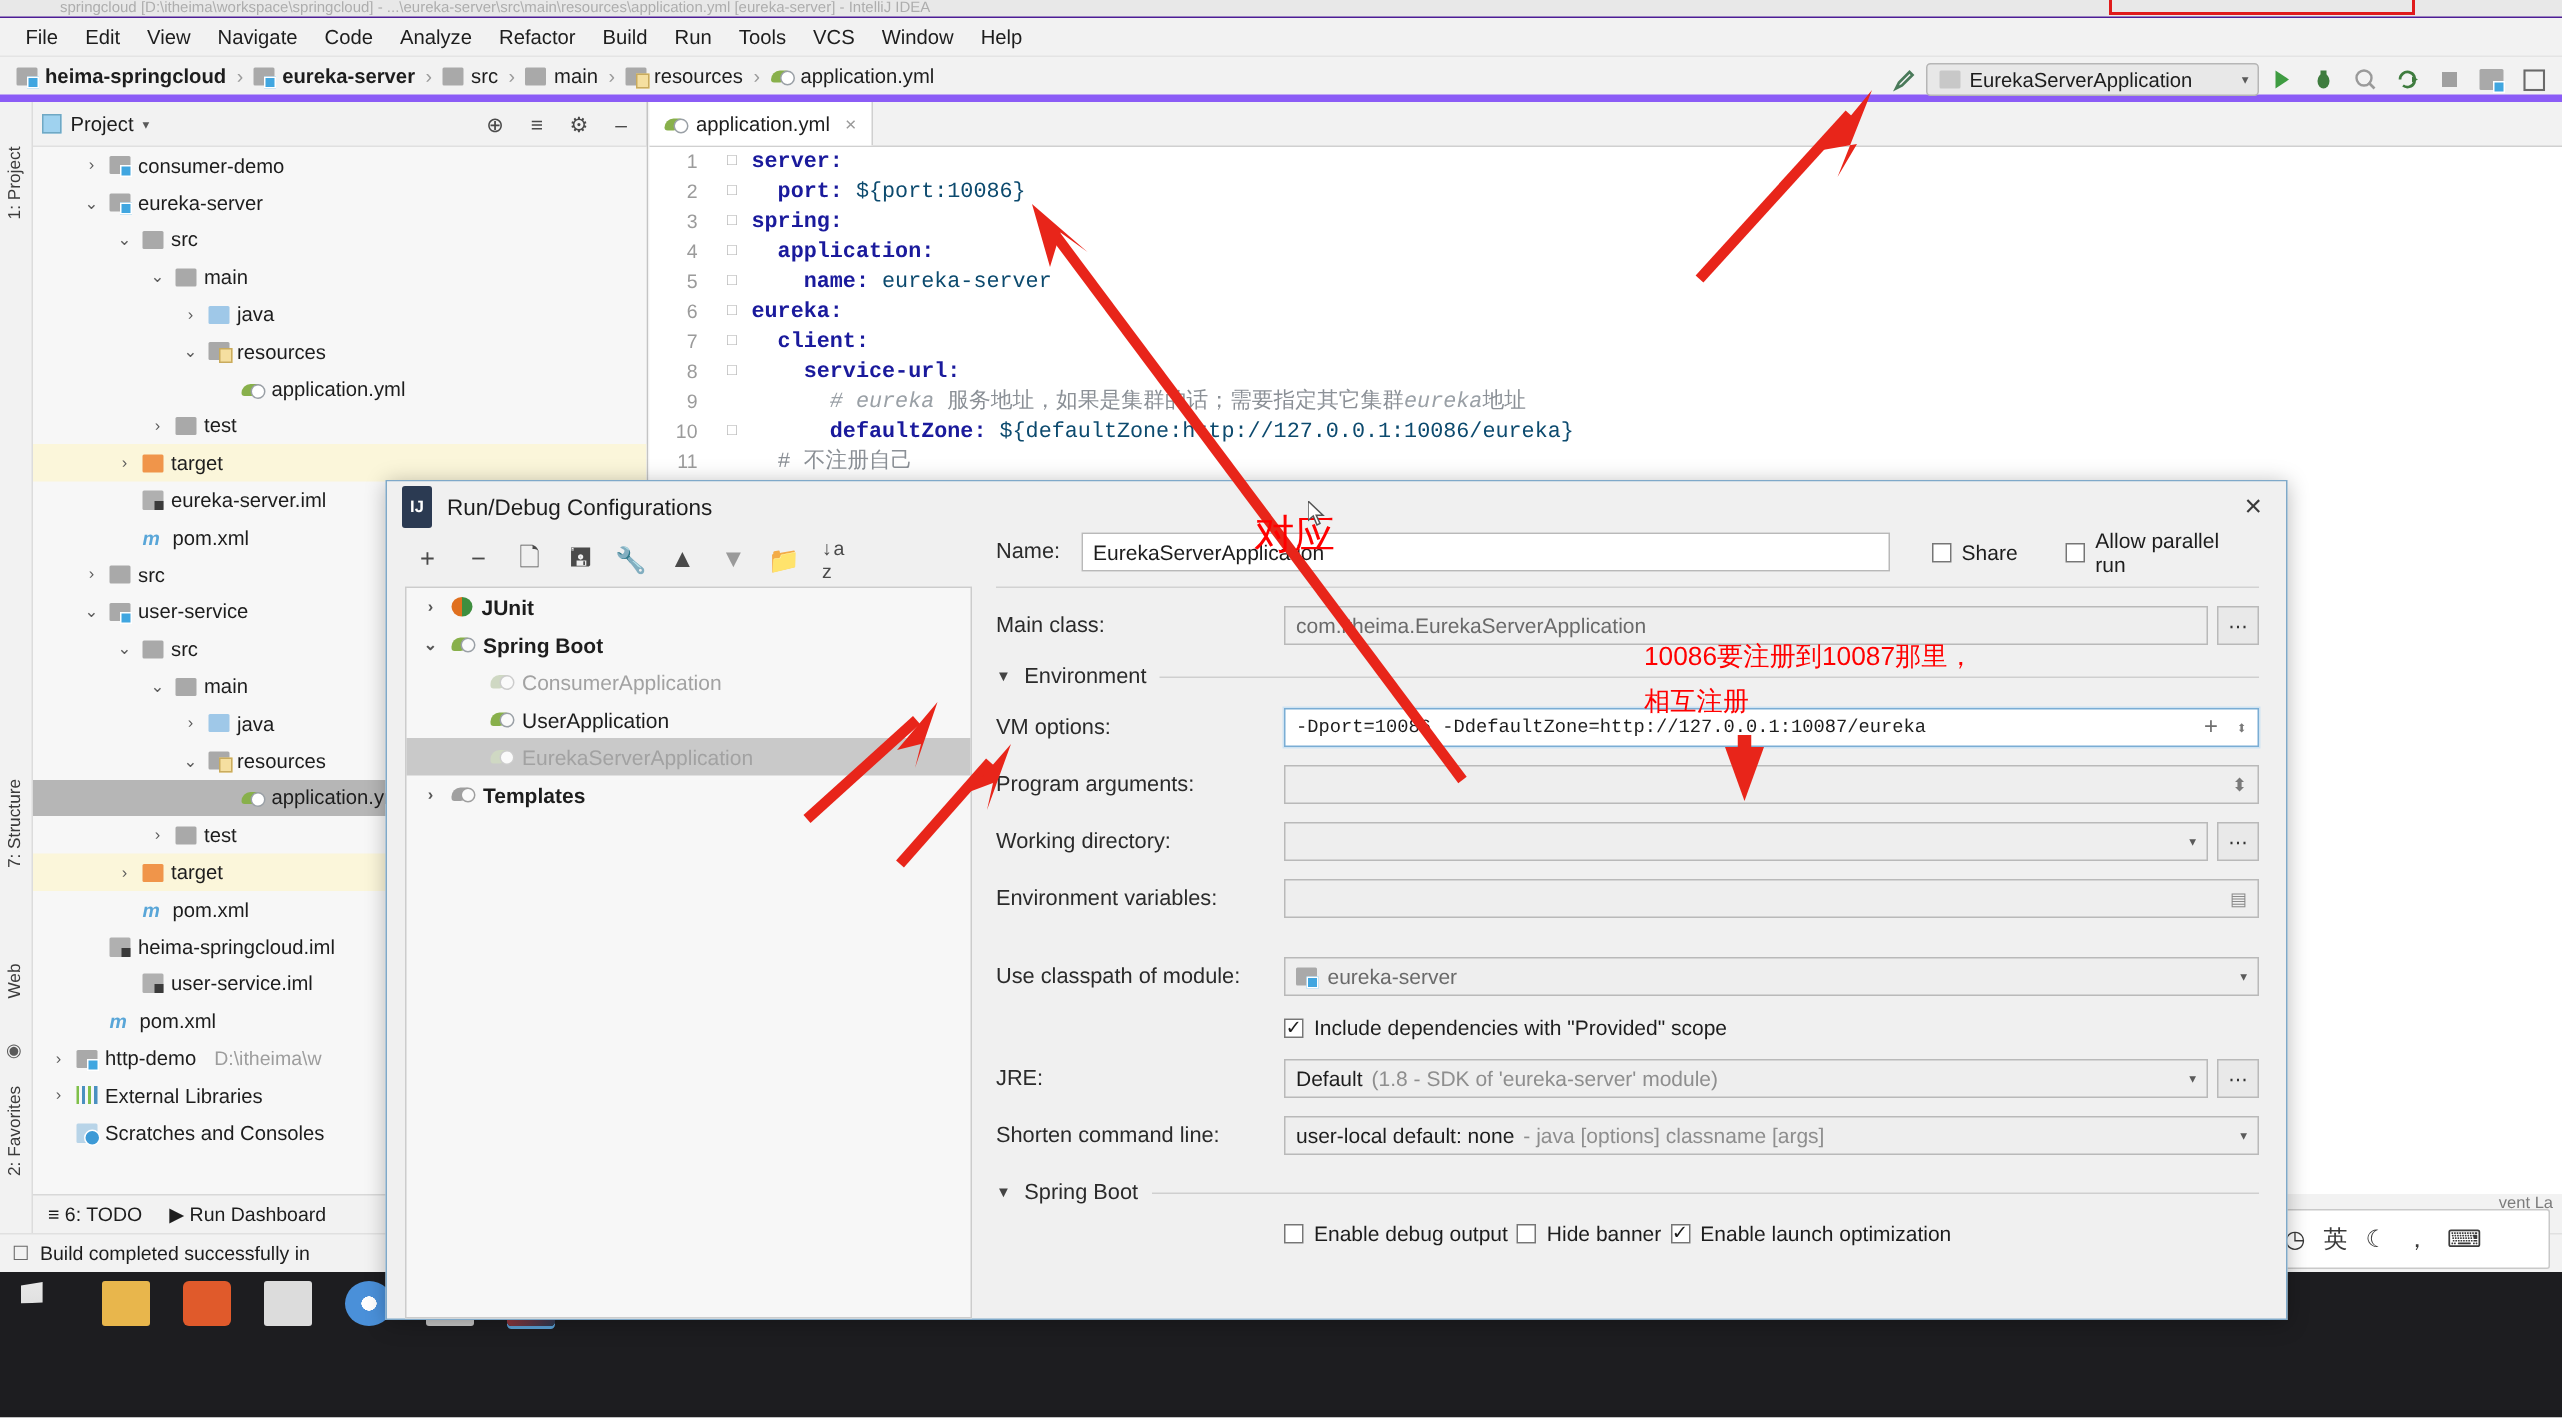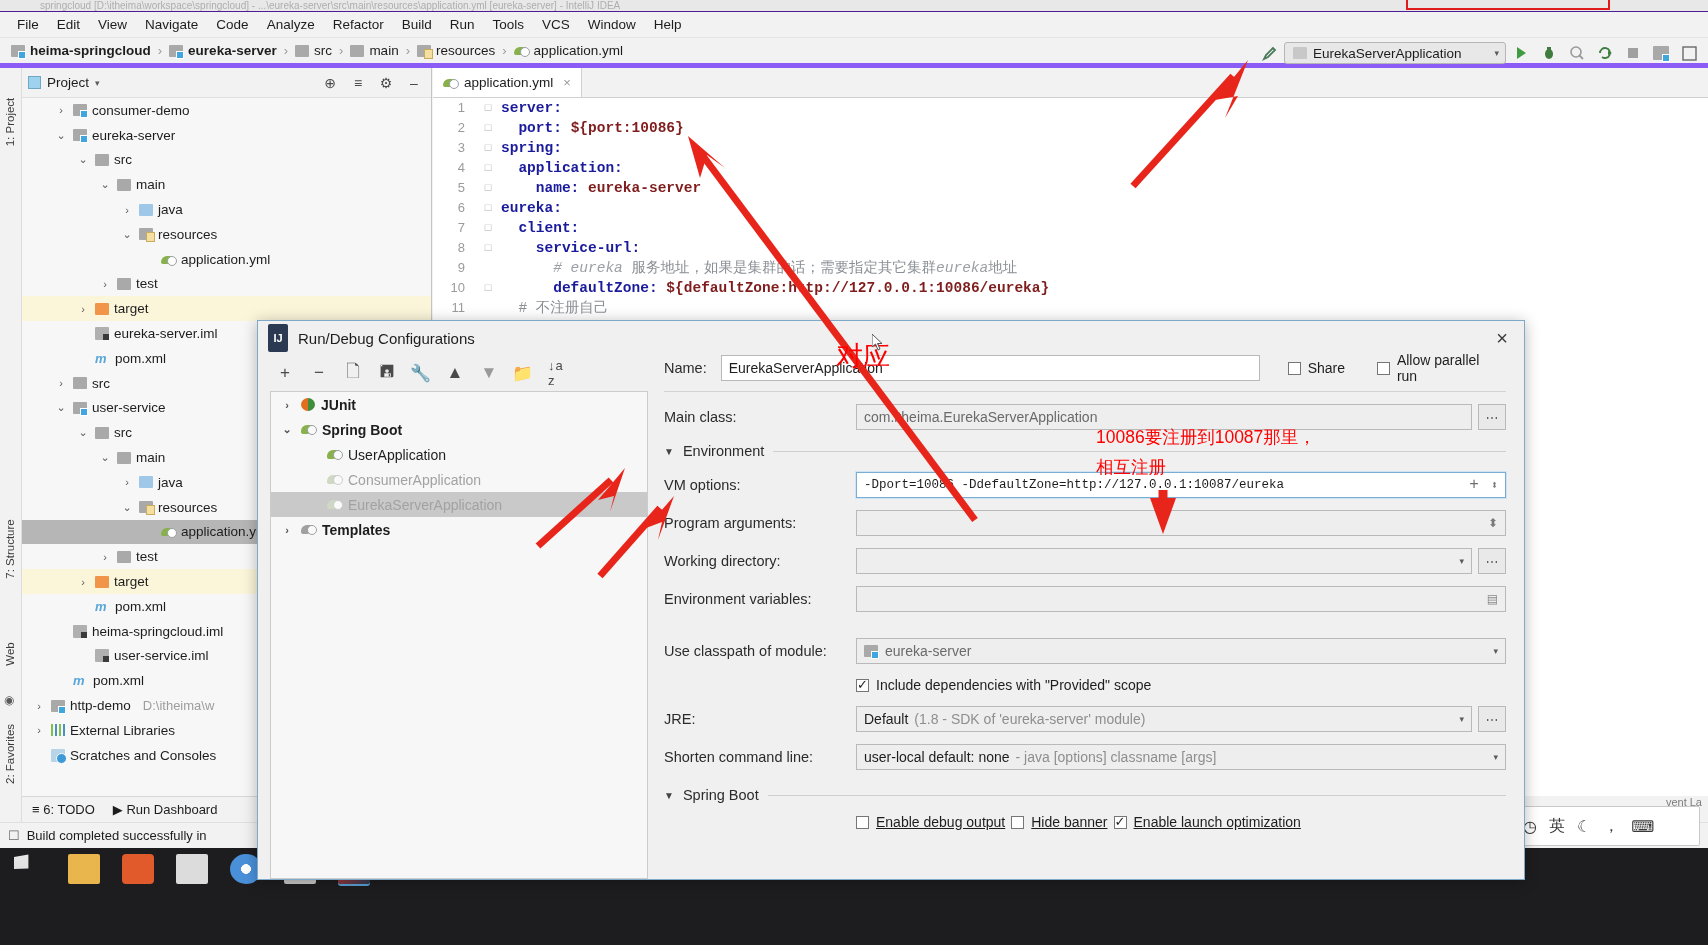--- a/index.html
+++ b/index.html
@@ -133,21 +133,21 @@
     display:flex;align-items:center;gap:6px;padding:0 10px;background:#ffffff;
     border-right:1px solid #d0d0d0; font-size:13.5px;
   }
   .etab .x{ color:#9a9a9a; font-size:13px; margin-left:4px; }
   .codebody{ position:absolute; top:30px; left:0; right:0; bottom:0; background:#ffffff; overflow:hidden;}
   .cline{ display:flex; align-items:flex-start; height:20px; font-family:"Liberation Mono", monospace; font-size:14.5px; }
   .gut{ width:42px; text-align:right; padding-right:10px; color:#9b9b9b; font-size:13px; font-family:"Liberation Sans",sans-serif; line-height:20px;}
   .fold{ width:26px; text-align:center; color:#b0b0b0; font-size:11px; line-height:20px; }
   .ctxt{ line-height:20px; white-space:pre; }
   .k{ color:#1a1a9c; font-weight:bold; }
-  .v{ color:#7f1d1d;font-weight:bold; }
+  .v{ color:#0c4a6e; }
   .cm{ color:#9aa0a6; font-style:italic; }
   .cmz{ color:#8b9096; font-style:normal; }
 
   
   .bottombar{
     position:absolute; left:22px; top:796px; width:410px; height:26px; background:#f2f2f2;
     display:flex; align-items:center; gap:18px; padding-left:10px; border-top:1px solid #d8d8d8;
     font-size:13px; border-right:1px solid #c4c4c4;
   }
   .statusbar{
@@ -626,29 +626,29 @@
           <div class="cfgrow bold" style="padding-left: 8px;">
             <span class="arr">›</span>
             <span class="ico-junit"></span>
             <span>JUnit</span>
           </div>
           <div class="cfgrow bold" style="padding-left: 8px;">
             <span class="arr">⌄</span>
             <span class="ico-spring"></span>
             <span>Spring Boot</span>
           </div>
+          <div class="cfgrow dim" style="padding-left: 34px;">
+            <span class="arr"></span>
+            <span class="ico-spring dim"></span>
+            <span>ConsumerApplication</span>
+          </div>
           <div class="cfgrow" style="padding-left: 34px;">
             <span class="arr"></span>
             <span class="ico-spring"></span>
             <span>UserApplication</span>
-          </div>
-          <div class="cfgrow dim" style="padding-left: 34px;">
-            <span class="arr"></span>
-            <span class="ico-spring dim"></span>
-            <span>ConsumerApplication</span>
           </div>
           <div class="cfgrow dim sel" style="padding-left: 34px;">
             <span class="arr"></span>
             <span class="ico-spring dim"></span>
             <span>EurekaServerApplication</span>
           </div>
           <div class="cfgrow bold" style="padding-left: 8px;">
             <span class="arr">›</span>
             <span class="ico-spring" style="filter: grayscale(1);"></span>
             <span>Templates</span>
@@ -788,21 +788,21 @@
         </div>
 
         <div class="envhdr" style="margin-top:4px;">
           <span class="tri">▼</span>
           <span class="frm-lbl">Spring Boot</span>
           <span class="line"></span>
         </div>
 
         <div class="field" style="height:24px">
           <span class="lab"></span>
-          <span class="ctrl" style="text-decoration:underline;">
+          <span class="ctrl" style="">
             <div class="cbs">
               <span class="cbox"></span>
               <span>Enable debug output</span>
             </div>
             <div class="cbs">
               <span class="cbox"></span>
               <span>Hide banner</span>
             </div>
             <div class="cbs">
               <span class="cbox checked"></span>

